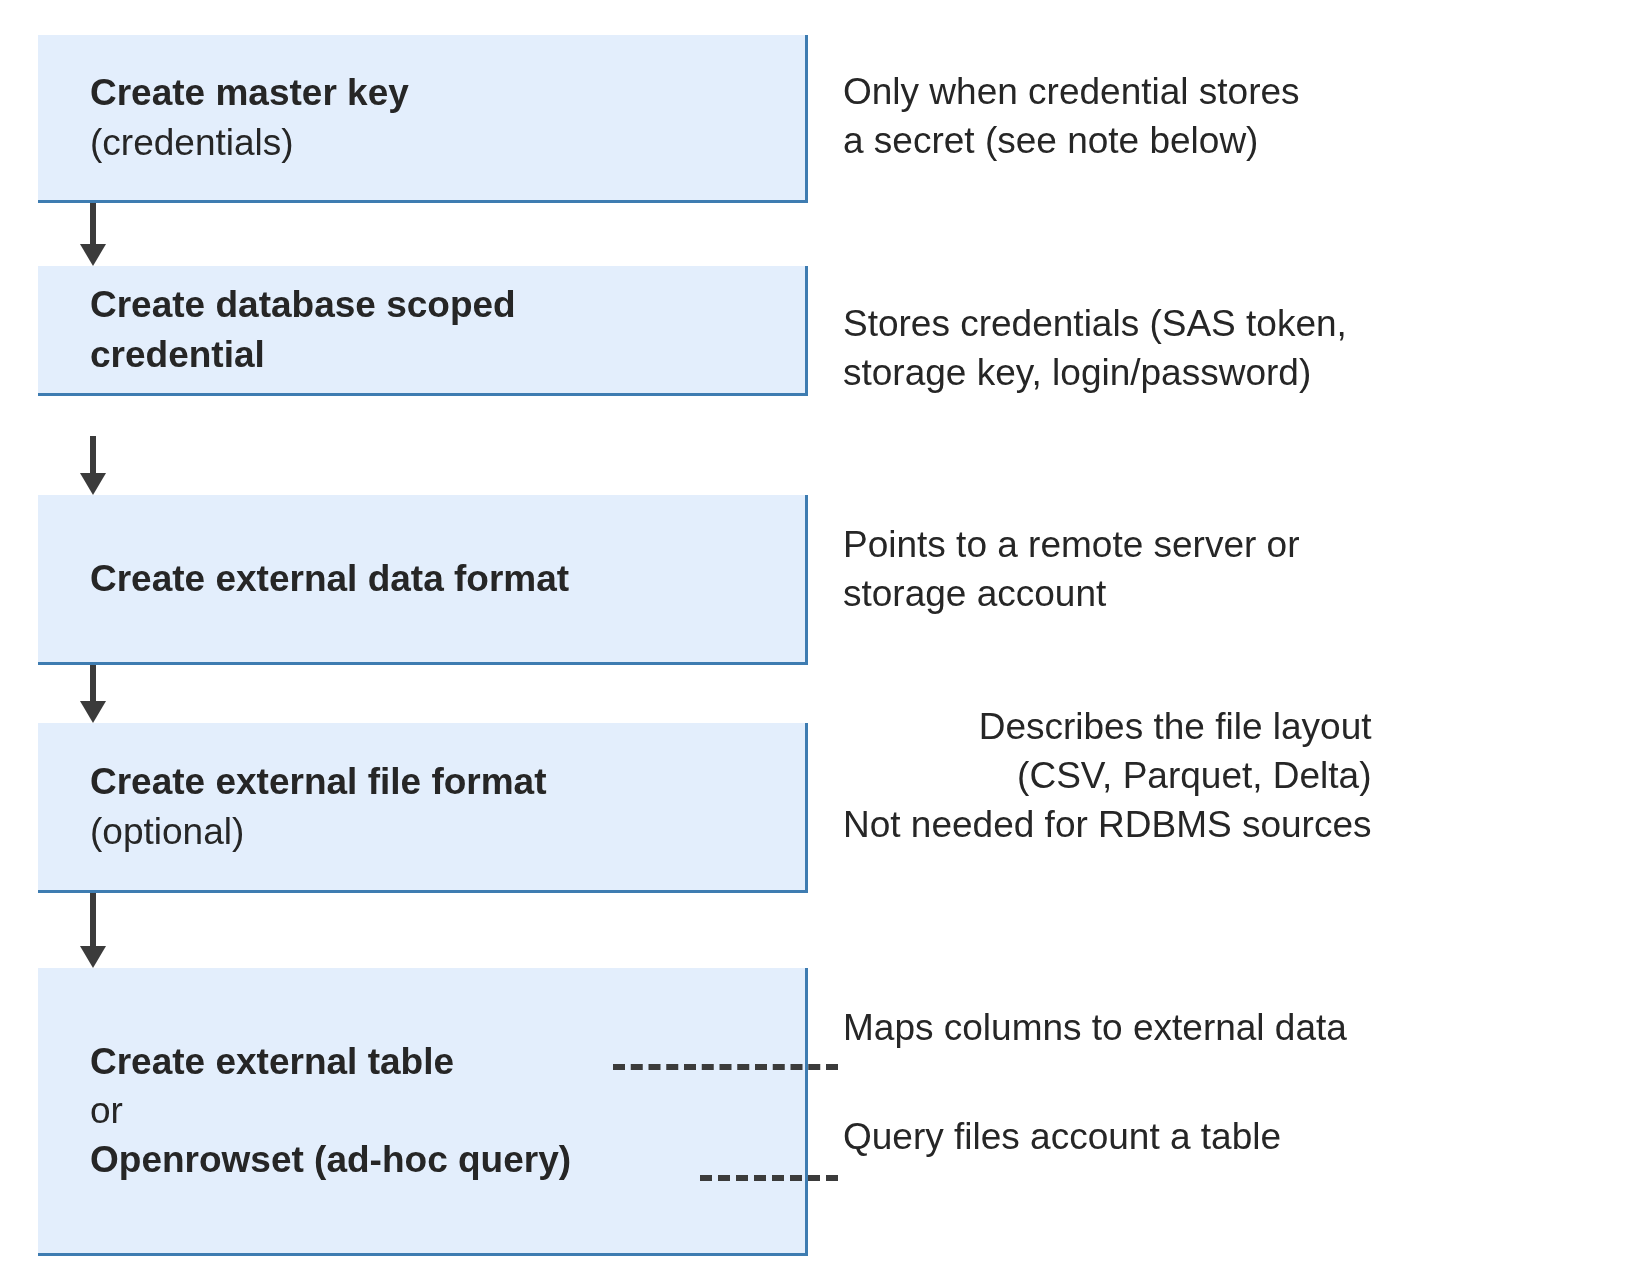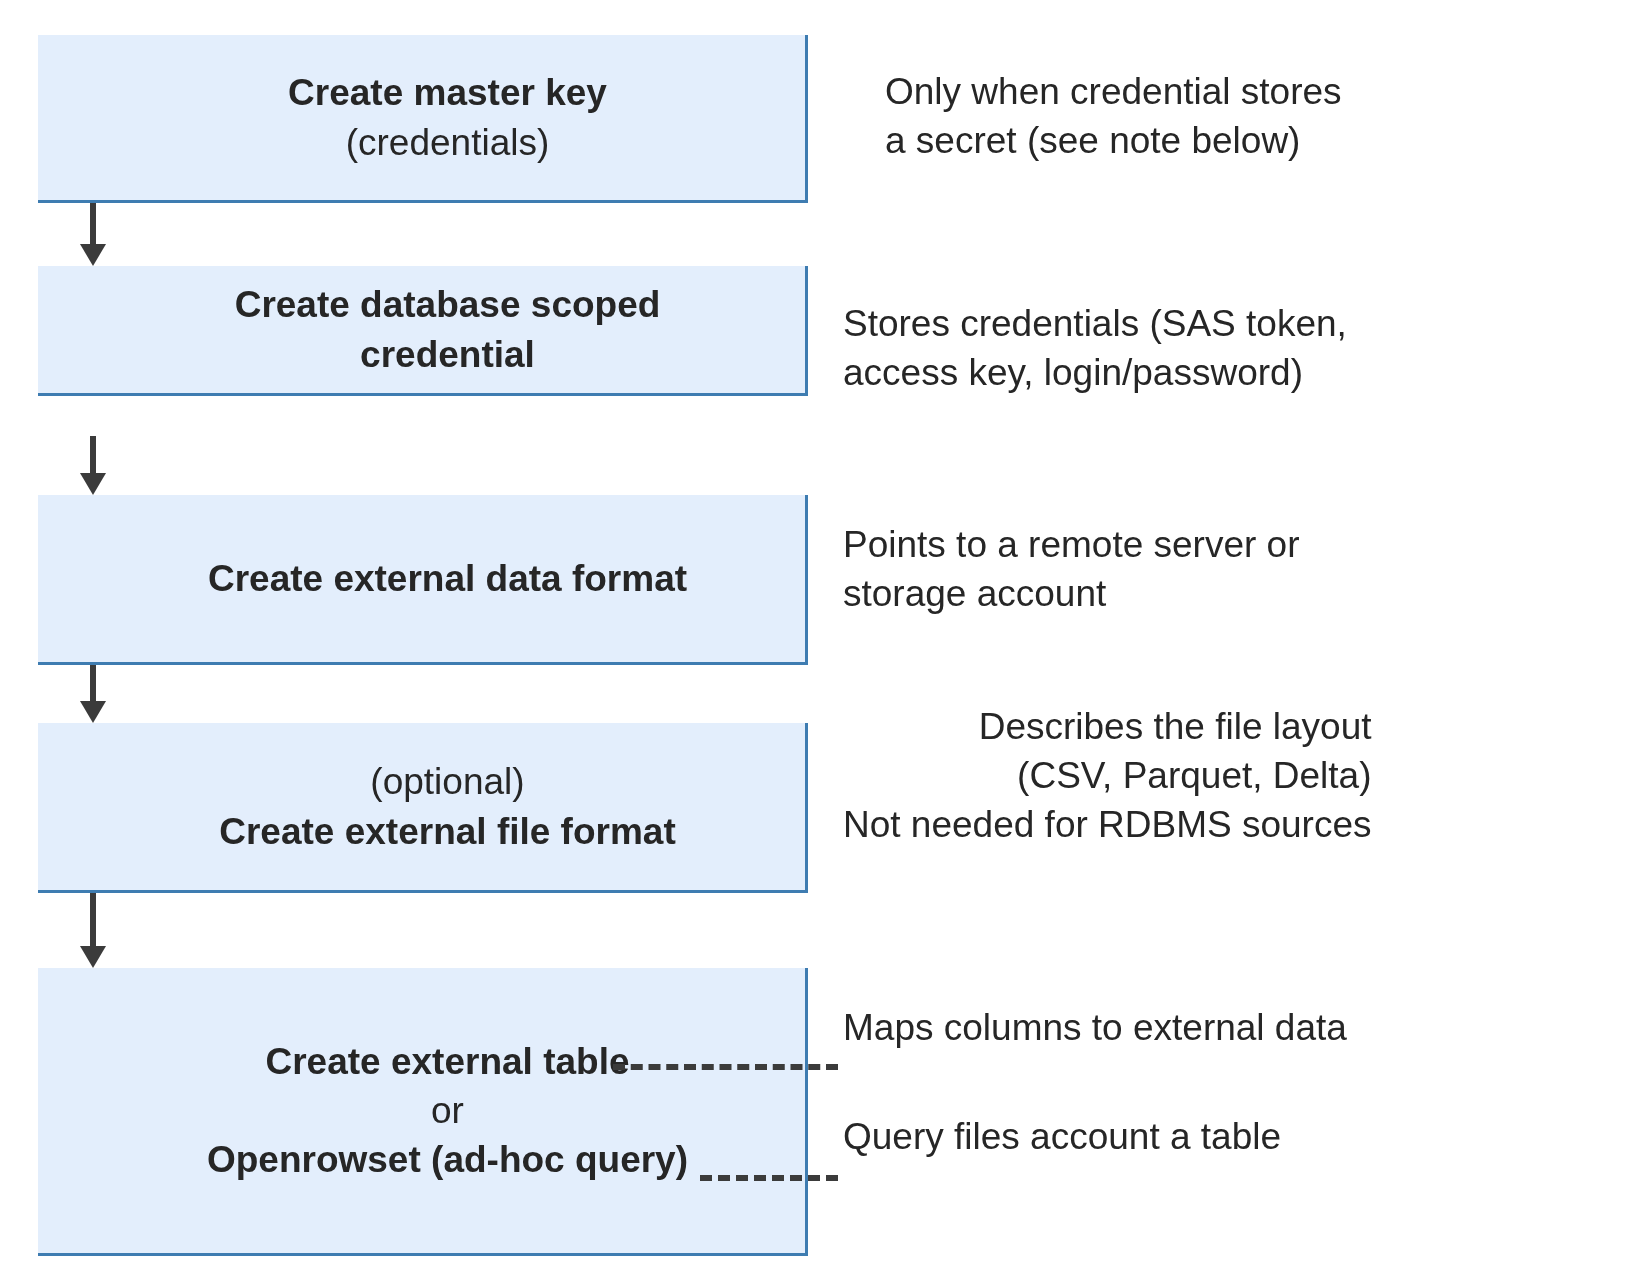--- a/index.html
+++ b/index.html
@@ -25,21 +25,20 @@
     position: absolute;
     left: 38px;
     width: 770px;
     background: #e3eefc;
     border-right: 3px solid #3e7cb1;
     border-bottom: 3px solid #3e7cb1;
     box-sizing: border-box;
     display: flex;
     flex-direction: column;
     justify-content: center;
-    text-align: center;
   }
   .box-line {
     padding-left: 52px;
     font-size: 37px;
     line-height: 1.33;
     color: #262626;
     white-space: nowrap;
   }
   .box-line.bold {
     font-weight: bold;
@@ -93,21 +92,21 @@
   
   .note {
     position: absolute;
     left: 843px;
     font-size: 37px;
     line-height: 1.32;
     font-weight: normal;
     color: #262626;
     white-space: pre-line;
   }
-  #note-1 { top: 68px; margin-left: 42px; }
+  #note-1 { top: 68px; }
   #note-2 { top: 300px; }
   #note-3 { top: 521px; }
   #note-4 { top: 703px; text-align: right; }
   #note-5a { top: 1004px; }
   #note-5b { top: 1113px; }
 
   
   .dash-connector {
     position: absolute;
     height: 0;
@@ -131,41 +130,41 @@
   <div class="arrow" id="arrow-1">
     <div class="shaft"></div>
       <div class="head"></div>
   </div>
 
   <div class="flow-box" id="box-2">
     <div class="box-line bold">Create database scoped</div>
     <div class="box-line bold">credential</div>
   </div>
   <div class="note" id="note-2">Stores credentials (SAS token,
-access key, login/password)</div>
+storage key, login/password)</div>
 
   <div class="arrow" id="arrow-2">
     <div class="shaft"></div>
       <div class="head"></div>
   </div>
 
   <div class="flow-box" id="box-3">
     <div class="box-line bold">Create external data format</div>
   </div>
   <div class="note" id="note-3">Points to a remote server or
 storage account</div>
 
   <div class="arrow" id="arrow-3">
     <div class="shaft"></div>
       <div class="head"></div>
   </div>
 
   <div class="flow-box" id="box-4">
+    <div class="box-line bold">Create external file format</div>
     <div class="box-line normal">(optional)</div>
-    <div class="box-line bold">Create external file format</div>
   </div>
   <div class="note" id="note-4">Describes the file layout
 (CSV, Parquet, Delta)
 Not needed for RDBMS sources</div>
 
   <div class="arrow" id="arrow-4">
     <div class="shaft"></div>
       <div class="head"></div>
   </div>
 

